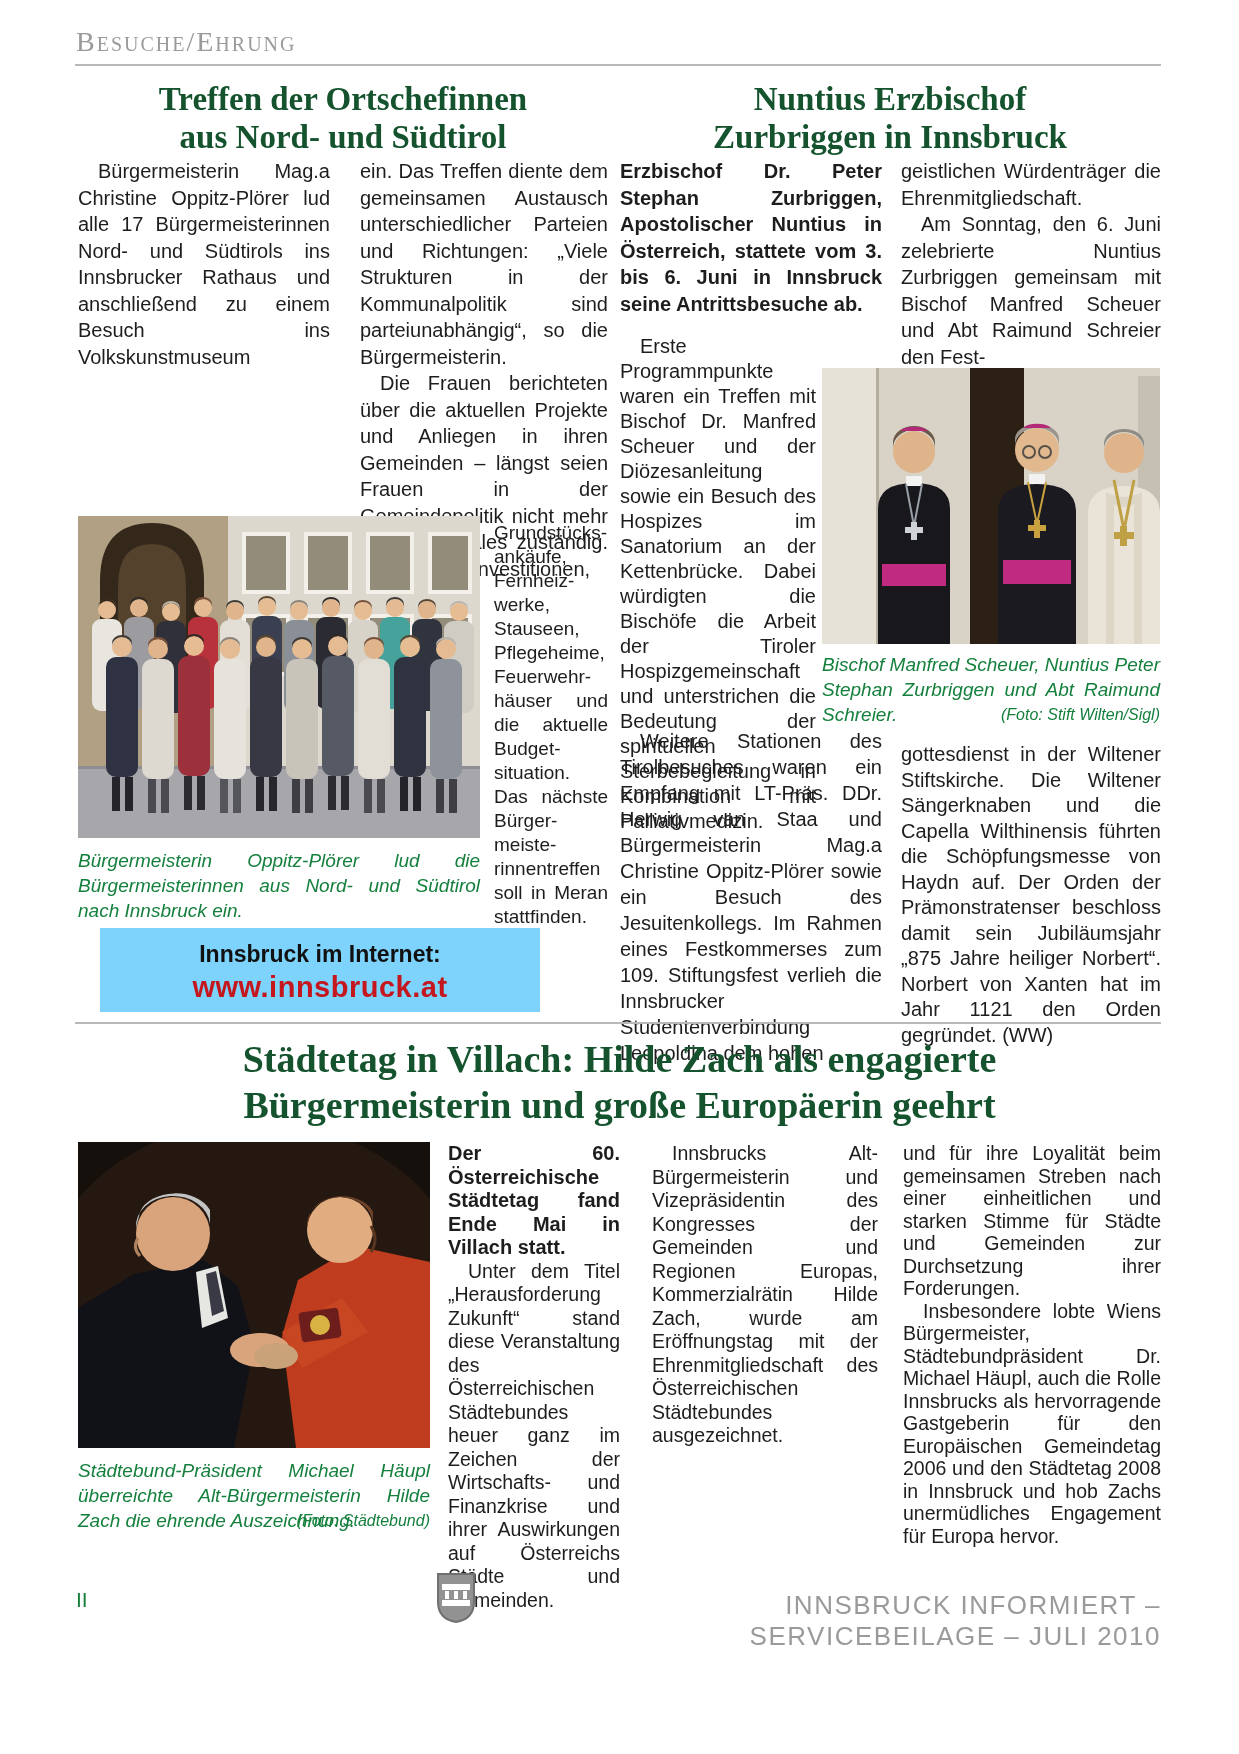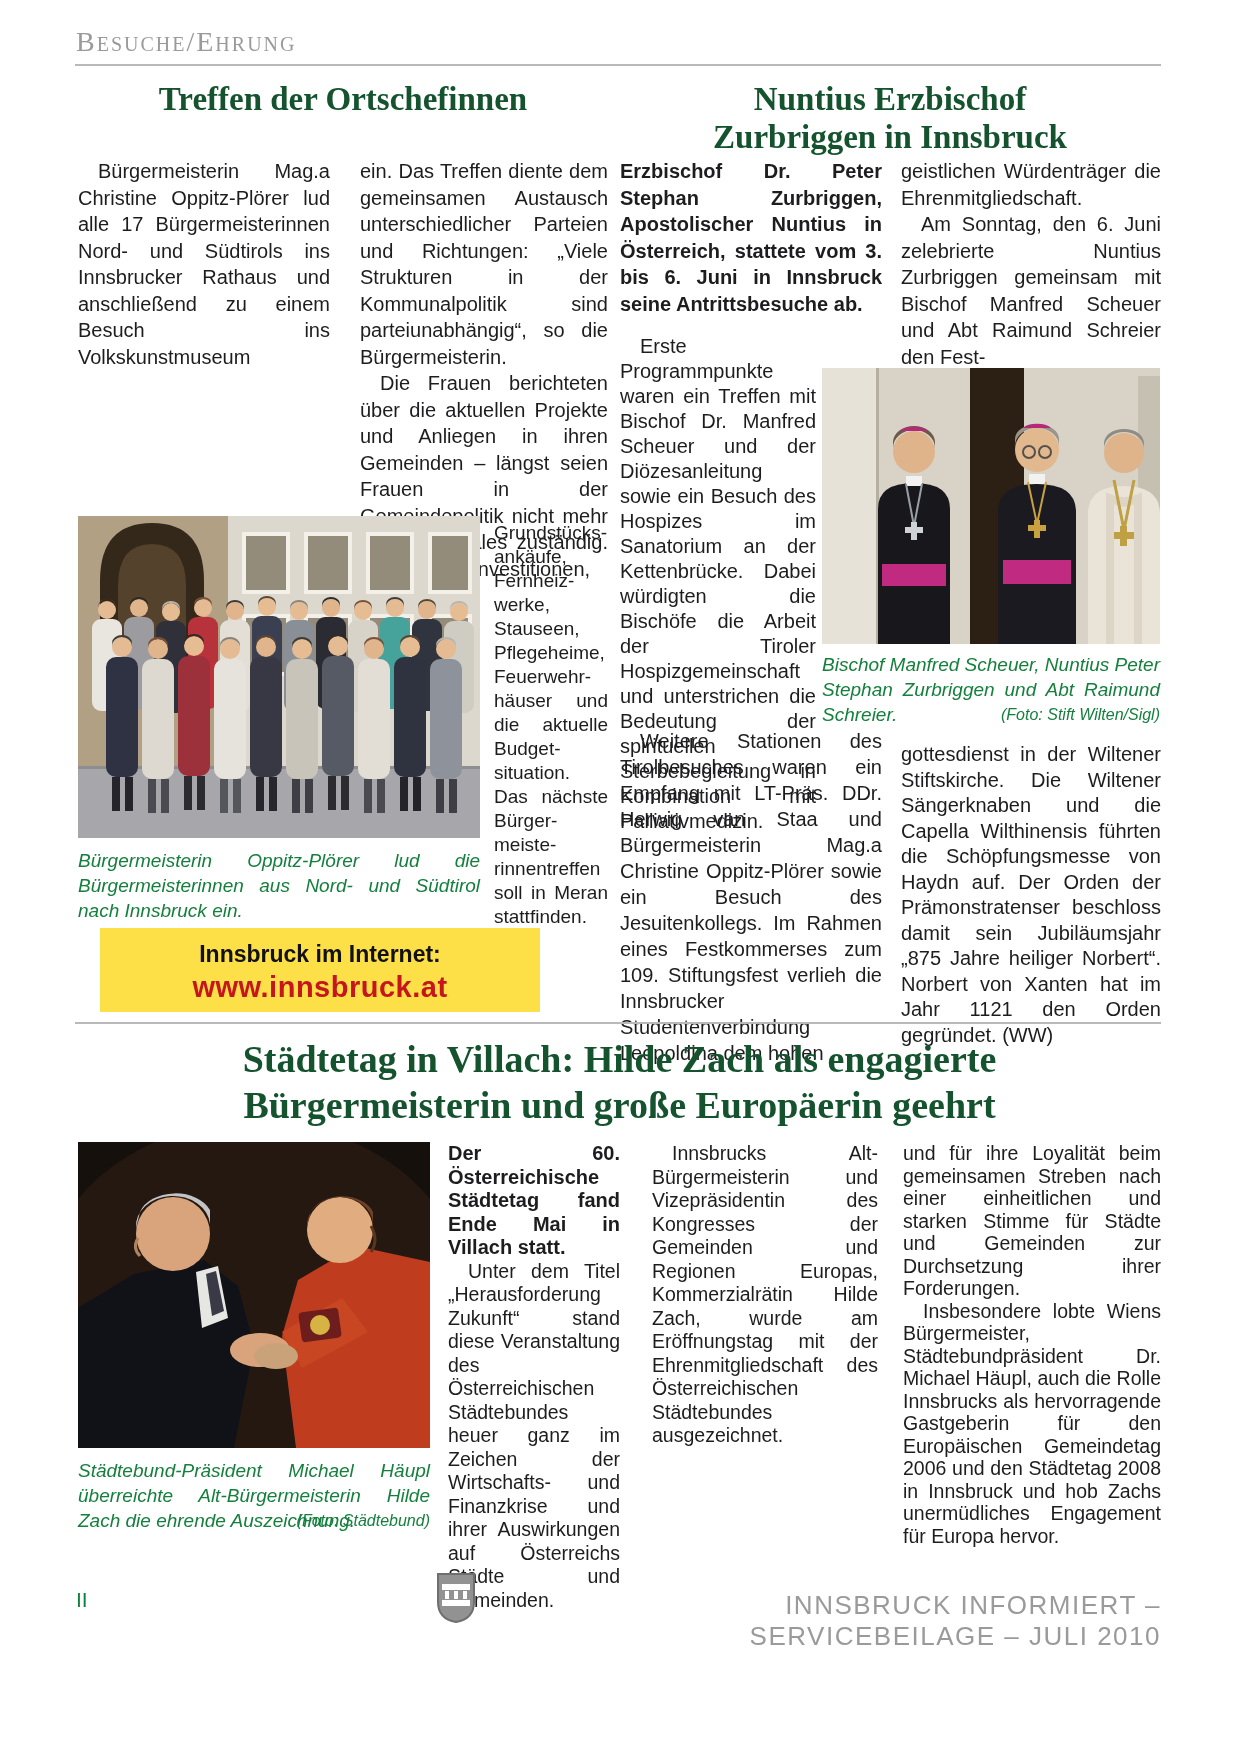--- a/index.html
+++ b/index.html
@@ -35,39 +35,40 @@
   .bottomcol { font-size:19.5px; line-height:23.5px; }
 
   
   .caption { font-style:italic; font-size:19px; line-height:25px; color:#15803d; }
   .caption p { margin:0; text-align:justify; }
   .credit { font-size:16px; text-align:right; }
   .credit.pull { margin-top:-25px; }
 
   
   .netbox {
-    background:#fde047; text-align:center; padding-top:13px; box-sizing:border-box;
+    background:#7dd3fc; text-align:center; padding-top:13px; box-sizing:border-box;
   }
   .netbox .nb-label { font-size:23px; font-weight:bold; color:#111; }
   .netbox .nb-url { font-size:29px; font-weight:bold; color:#c4161c; letter-spacing:0.5px; margin-top:3px; cursor:pointer; }
 
   
   .footer-text { color:#9a9a9a; font-size:26px; letter-spacing:1.5px; }
   .pagenum { color:#15803d; font-size:21px; }
 
   svg { display:block; }
 </style>
 </head>
 <body>
 
 <div class="abs section-label" style="left:76px; top:26px;">Besuche/Ehrung</div>
 <div class="abs rule" style="left:75px; top:64px; width:1086px;"></div>
 
 <div class="abs headline" style="left:78px; top:80px; width:530px;">
   <div>Treffen der Ortschefinnen</div>
+  <div>aus Nord- und Südtirol</div>
 </div>
 
 <div class="abs bodycol" style="left:78px; top:158px; width:252px;">
   <p class="ind">Bürgermeisterin Mag.a Christine Oppitz-Plörer lud alle 17 Bürgermeisterinnen Nord- und Südtirols ins Innsbrucker Rathaus und anschließend zu einem Besuch ins Volkskunstmuseum</p>
 </div>
 
 <div class="abs bodycol" style="left:360px; top:158px; width:248px;">
   <p>ein. Das Treffen diente dem gemeinsamen Austausch unterschiedlicher Parteien und Richtungen: „Viele Strukturen in der Kommunalpolitik sind parteiunabhängig“, so die Bürgermeisterin.</p>
   <p class="ind">Die Frauen berichteten über die aktuellen Projekte und Anliegen in ihren Gemeinden – längst seien Frauen in der Gemeindepolitik nicht mehr nur für Soziales zuständig. Es gehe um Investitionen,</p>
 </div>

